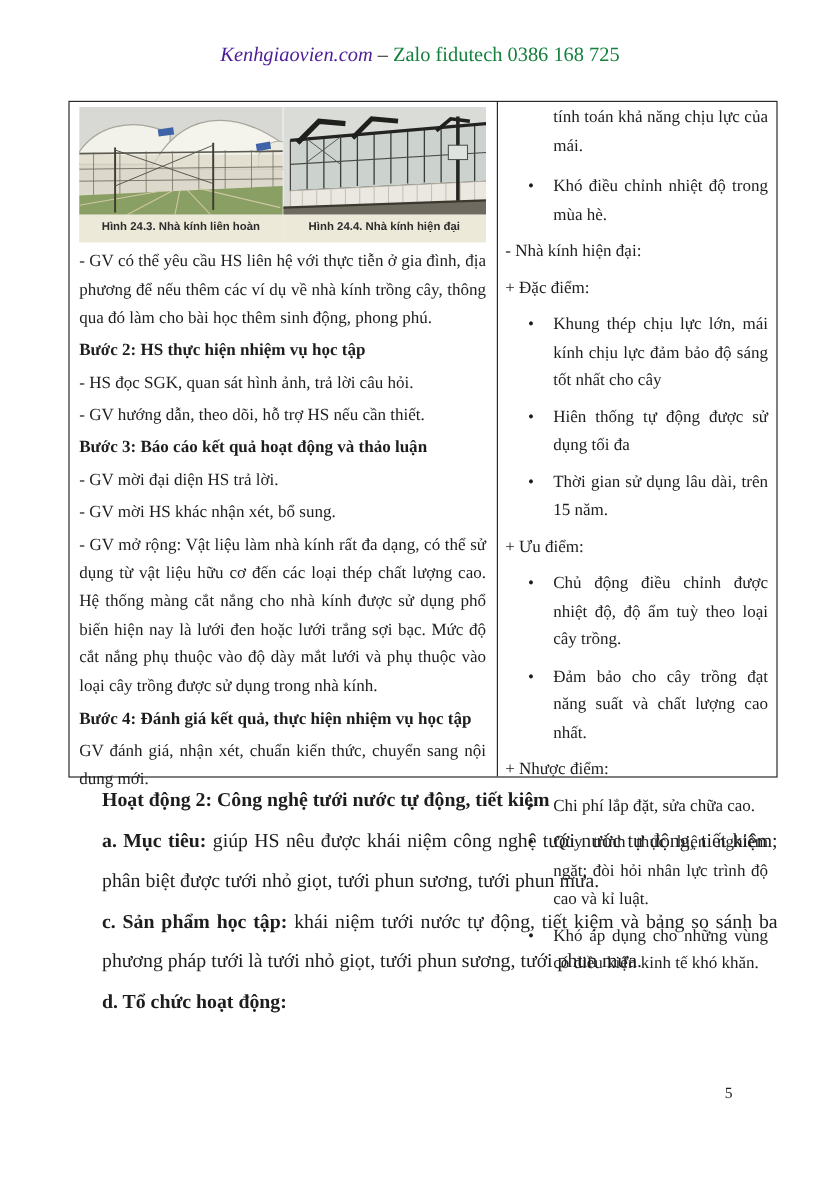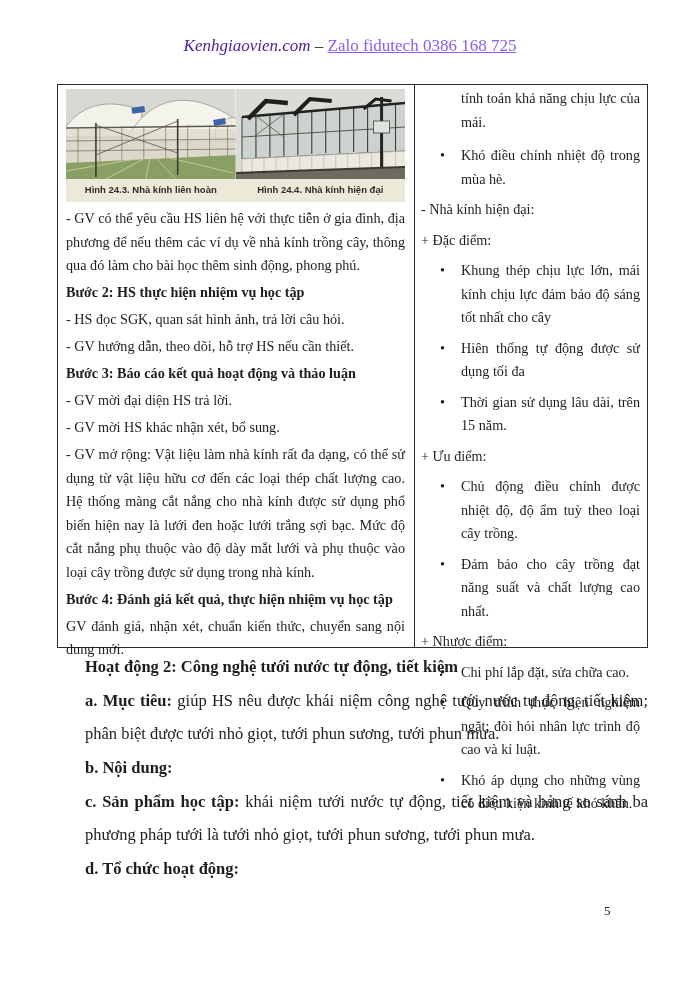--- a/index.html
+++ b/index.html
@@ -3,21 +3,21 @@
 <meta charset="utf-8">
 <style>
   html,body{margin:0;padding:0;background:#ffffff;}
   .page{position:relative;width:700px;height:990px;background:#ffffff;
         font-family:"Liberation Serif",serif;color:#1d1d1d;overflow:hidden;}
 
   
   .hdr{position:absolute;top:36px;left:0;width:700px;text-align:center;font-size:17px;}
   .hdr .site{color:#4c1d95;font-style:italic;}
   .hdr .sep{color:#222222;}
-  .hdr .zl{color:#8b5cf6;text-decoration:underline;cursor:pointer;}
+  .hdr .zl{color:#15803d;cursor:pointer;}
 
   
   .tbl{position:absolute;left:57px;top:84px;width:591px;height:564px;
        border:1.6px solid #2a2a2a;display:flex;box-sizing:border-box;}
   .cell{box-sizing:border-box;}
   .cell-l{width:357px;border-right:1.6px solid #2a2a2a;padding:3px 9px 4px 8px;}
   .cell-r{flex:1;padding:1px 7px 4px 6px;}
 
   .cell p{margin:0 0 3.5px;font-size:14.2px;line-height:23.5px;text-align:justify;}
   .cell p.bold{font-weight:bold;text-align:left;}
@@ -206,19 +206,18 @@
       <div class="r-bullet">
         <span class="dot">•</span>
         <span class="btxt">Khó áp dụng cho những vùng có điều kiện kinh tế khó khăn.</span>
       </div>
     </div>
   </div>
 
   <div class="sect">
     <p class="bold">Hoạt động 2: Công nghệ tưới nước tự động, tiết kiệm</p>
     <p><span class="lead">a. Mục tiêu:</span><span>giúp HS nêu được khái niệm công nghệ tưới nước tự động, tiết kiệm; phân biệt được tưới nhỏ giọt, tưới phun sương, tưới phun mưa.</span></p>
-    <p class="bold">b. Nội dung:</p>
     <p><span class="lead">c. Sản phẩm học tập:</span><span>khái niệm tưới nước tự động, tiết kiệm và bảng so sánh ba phương pháp tưới là tưới nhỏ giọt, tưới phun sương, tưới phun mưa.</span></p>
     <p class="bold">d. Tổ chức hoạt động:</p>
   </div>
 
   <div class="pageno">5</div>
 </div>
 
 </body></html>

